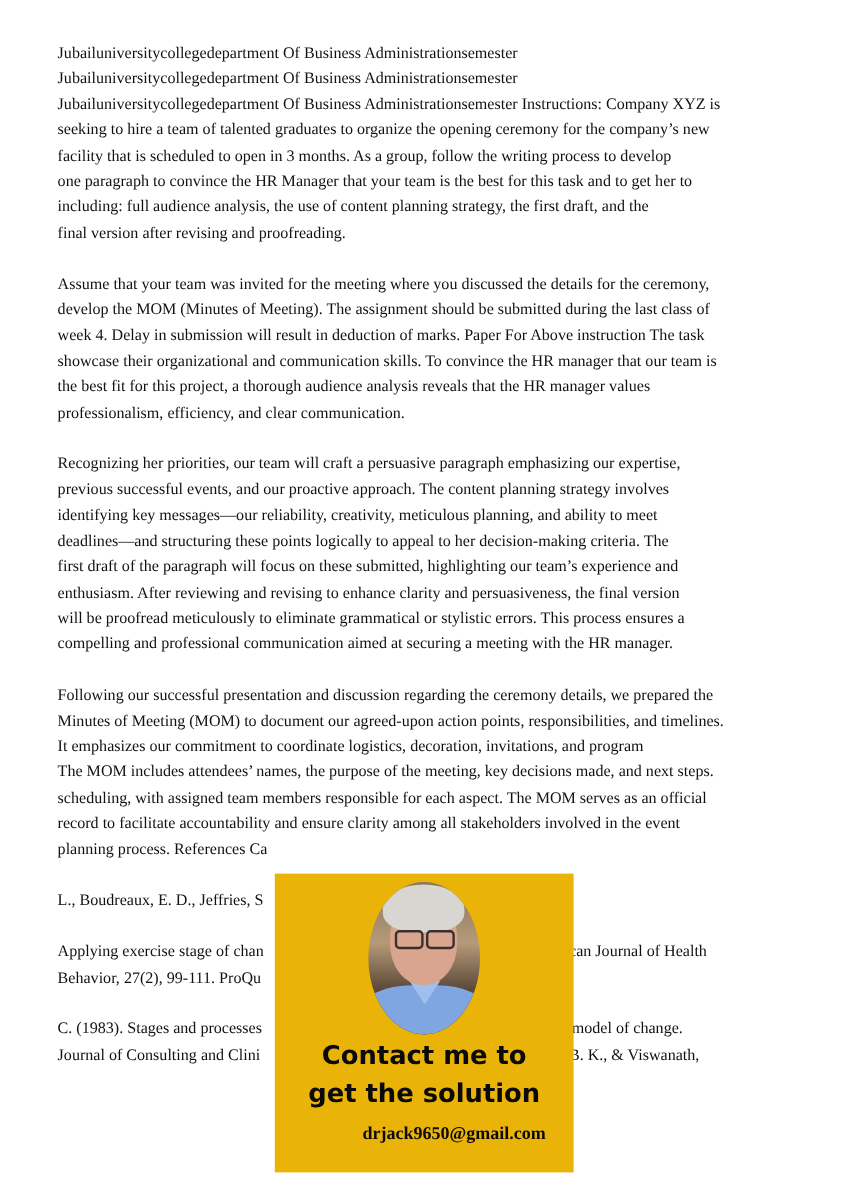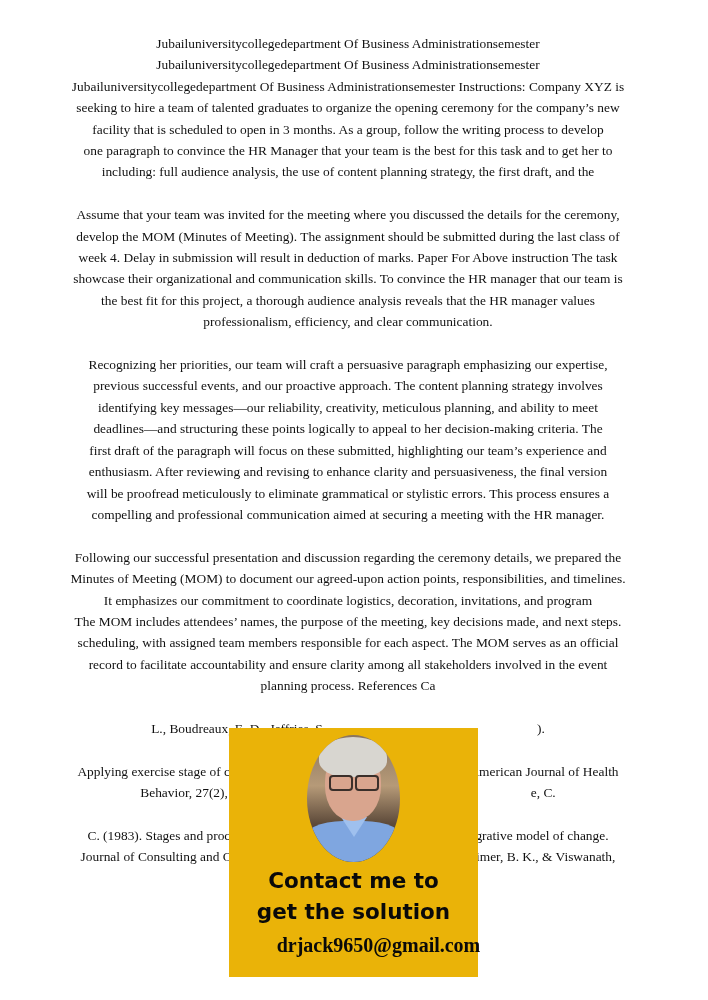--- a/index.html
+++ b/index.html
@@ -16,21 +16,21 @@
     .page {
       position: absolute;
       left: 48px;
       top: 33px;
       width: 600px;
       font-family: "Liberation Serif", "DejaVu Serif", serif;
       font-size: 13.4px;
       line-height: 21.4px;
       color: #111111;
     }
-    .para { margin: 0 0 21.4px 0; text-align: center; }
+    .para { margin: 0 0 21.4px 0; }
     .line { display: block; white-space: nowrap; }
 
     .ad-box {
       position: absolute;
       left: 229px;
       top: 728px;
       width: 249px;
       height: 249px;
       background: #eab308;
     }
@@ -84,37 +84,38 @@
     .cta-1 { top: 138px; }
     .cta-2 { top: 169px; }
     .email {
       position: absolute;
       left: 0;
       top: 203px;
       width: 299px;
       text-align: center;
       font-family: "Liberation Serif", "DejaVu Serif", serif;
       font-weight: bold;
-      font-size: 20px;
+      font-size: 15px;
       color: #0a0a0a;
       line-height: 28px;
     }
   </style>
 </head>
 <body>
 
 <div class="page">
   <p class="para">
     <span class="line">Jubailuniversitycollegedepartment Of Business Administrationsemester</span>
     <span class="line">Jubailuniversitycollegedepartment Of Business Administrationsemester</span>
     <span class="line">Jubailuniversitycollegedepartment Of Business Administrationsemester Instructions: Company XYZ is</span>
     <span class="line">seeking to hire a team of talented graduates to organize the opening ceremony for the company’s new</span>
     <span class="line">facility that is scheduled to open in 3 months. As a group, follow the writing process to develop</span>
     <span class="line">one paragraph to convince the HR Manager that your team is the best for this task and to get her to</span>
     <span class="line">including: full audience analysis, the use of content planning strategy, the first draft, and the</span>
+    <span class="line">final version after revising and proofreading.</span>
   </p>
   <p class="para">
     <span class="line">Assume that your team was invited for the meeting where you discussed the details for the ceremony,</span>
     <span class="line">develop the MOM (Minutes of Meeting). The assignment should be submitted during the last class of</span>
     <span class="line">week 4. Delay in submission will result in deduction of marks. Paper For Above instruction The task</span>
     <span class="line">showcase their organizational and communication skills. To convince the HR manager that our team is</span>
     <span class="line">the best fit for this project, a thorough audience analysis reveals that the HR manager values</span>
     <span class="line">professionalism, efficiency, and clear communication.</span>
   </p>
   <p class="para">

